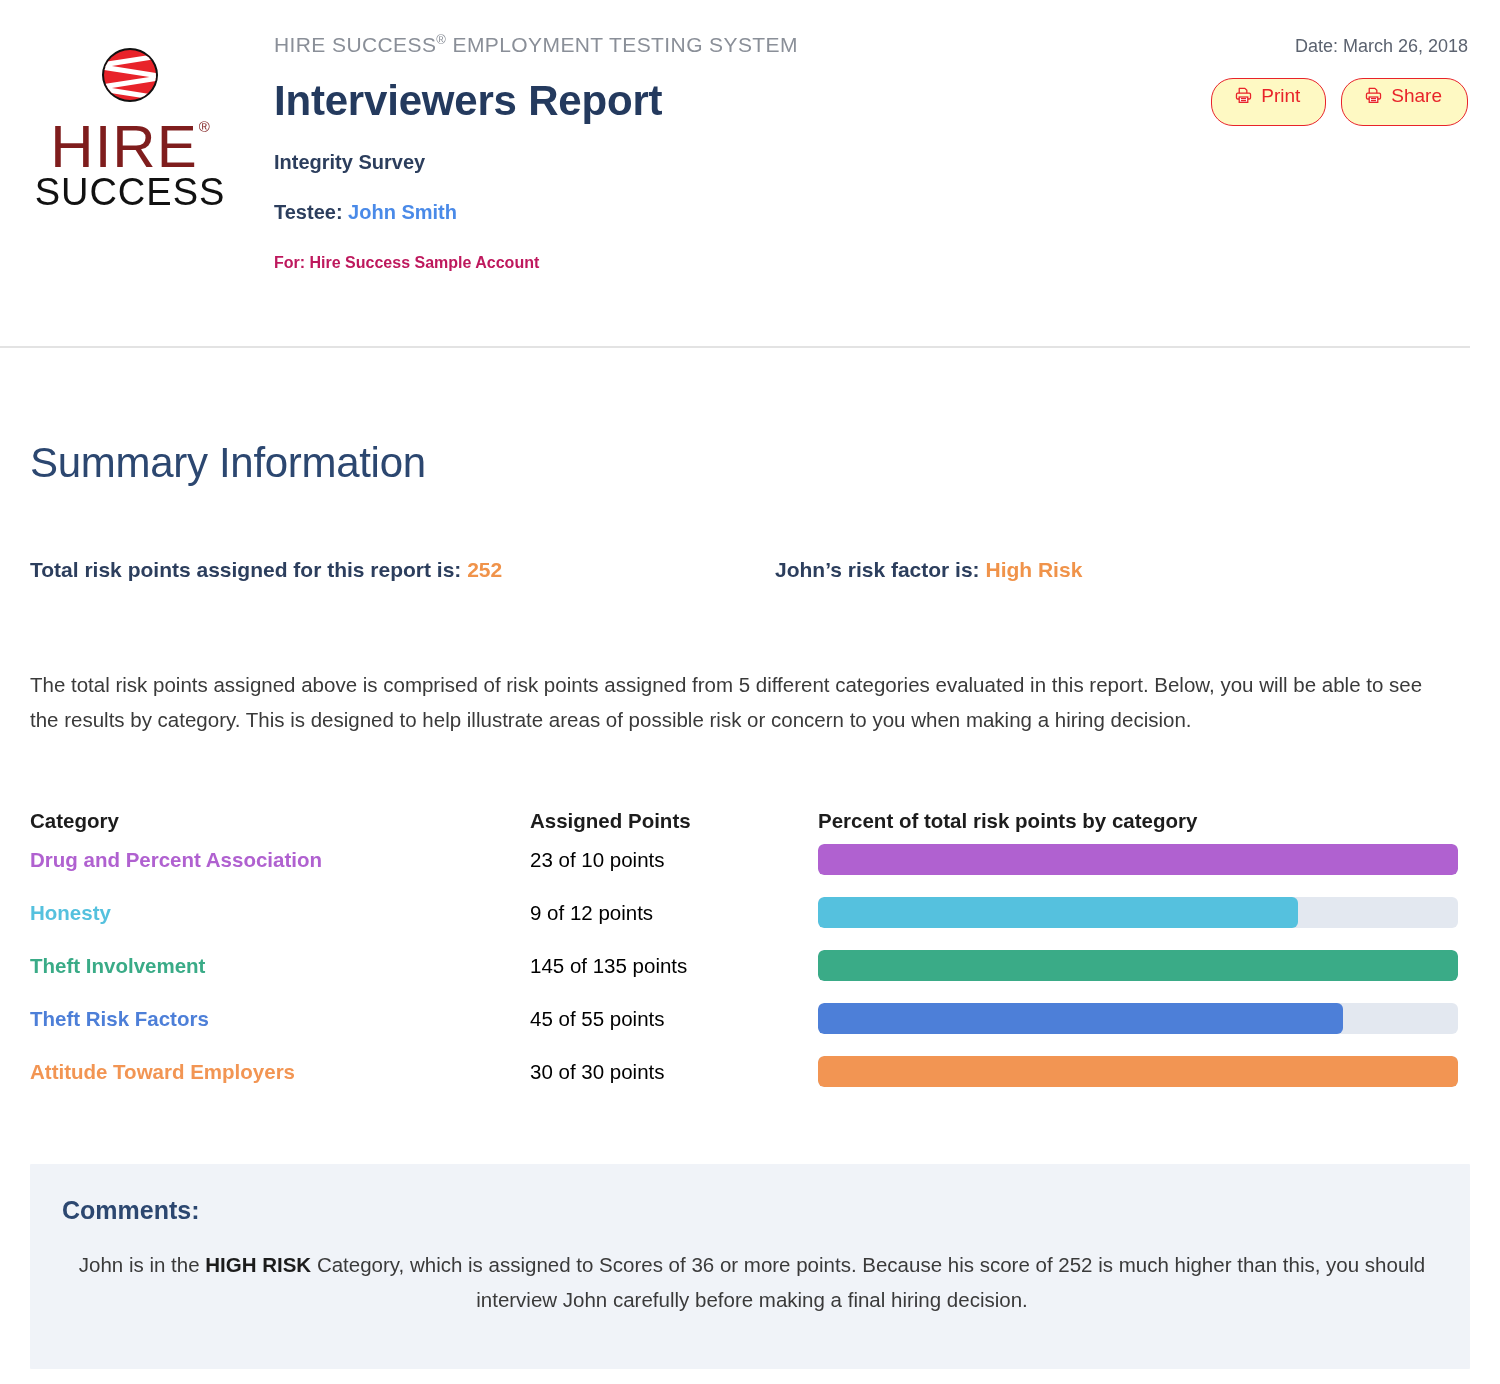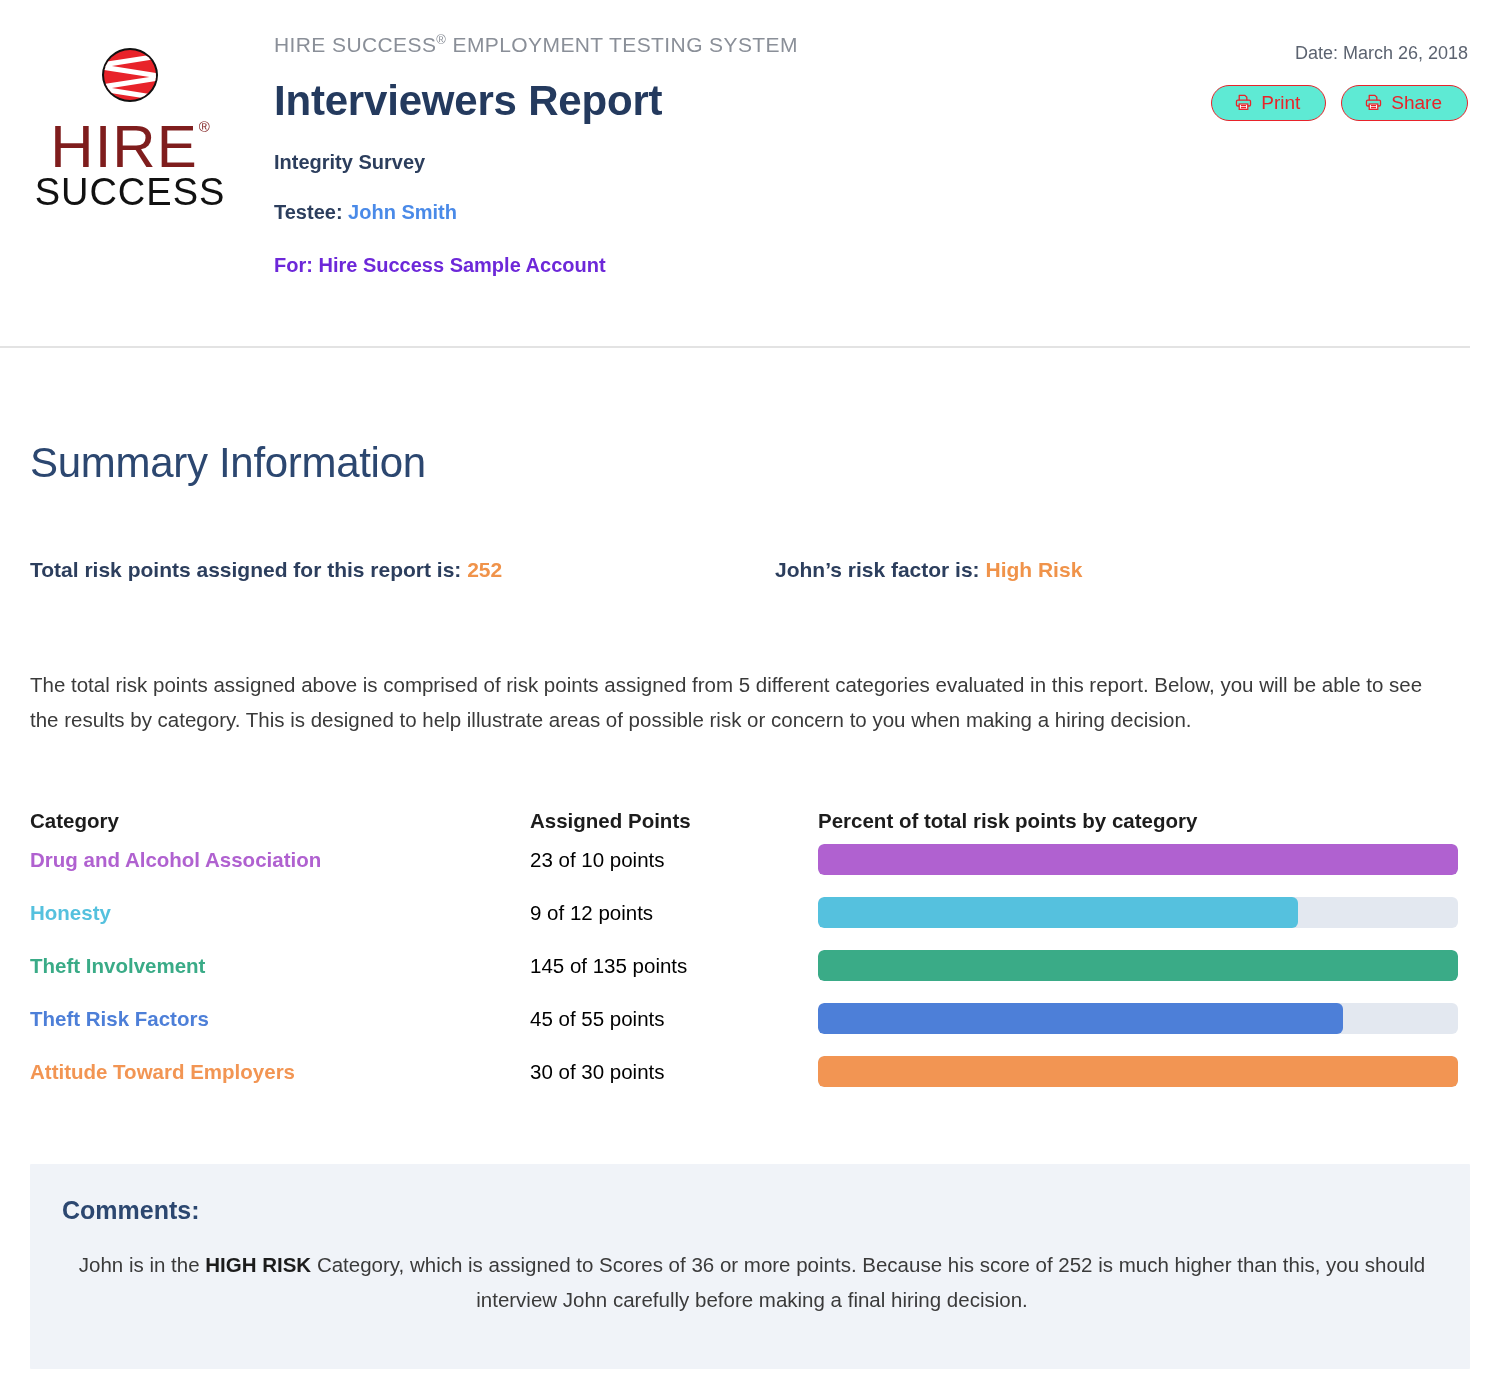--- a/index.html
+++ b/index.html
@@ -91,36 +91,36 @@
     margin-top: 26px;
   }
   .testee-line {
     font-size: 20px;
     font-weight: 700;
     color: #2c3e5d;
     margin-top: 27px;
   }
   .testee-line a { color: #4a8ae8; text-decoration: none; }
   .for-line {
-    font-size: 20px;
-    font-weight: 700;
-    color: #6d28d9;
+    font-size: 16px;
+    font-weight: 700;
+    color: #be185d;
     margin-top: 30px;
   }
 
-  .header-right { position: absolute; right: 32px; top: 43px; text-align: right; }
+  .header-right { position: absolute; right: 32px; top: 36px; text-align: right; }
   .date-line { font-size: 18px; color: #5c6370; white-space: nowrap; }
   .btn-row { margin-top: 21px; display: flex; gap: 15px; justify-content: flex-end; }
   .pill-btn {
     display: inline-flex; align-items: center; gap: 8px;
     border: 1.6px solid #e8232a;
     color: #e8232a;
-    background: #5eead4;
+    background: #fef9c3;
     border-radius: 22px;
-    padding: 7px 25px 8px 22px;
+    padding: 7px 25px 20px 22px;
     font-size: 19px;
     cursor: pointer;
     line-height: 1;
   }
   .pill-btn svg { display: block; }
 
   .divider {
     position: absolute;
     left: 0; top: 346px;
     width: 1470px; height: 1.5px;
@@ -302,21 +302,21 @@
     <p class="intro-para">The total risk points assigned above is comprised of risk points assigned from 5 different categories evaluated in this report. Below, you will be able to see the results by category. This is designed to help illustrate areas of possible risk or concern to you when making a hiring decision.</p>
 
     <div class="risk-table">
       <div class="table-head">
         <div class="col-cat">Category</div>
         <div class="col-pts">Assigned Points</div>
         <div class="col-bar">Percent of total risk points by category</div>
       </div>
       <div id="rows">
           <div class="table-row">
-            <div class="cell-cat" style="color: rgb(176, 97, 208);">Drug and Alcohol Association</div>
+            <div class="cell-cat" style="color: rgb(176, 97, 208);">Drug and Percent Association</div>
             <div class="cell-pts">23 of 10 points</div>
             <div class="cell-bar">
               <div class="bar-track" style="background: rgb(227, 232, 240);">
                 <div class="bar-fill" style="width: 100%; background: rgb(176, 97, 208);"></div>
               </div>
             </div>
           </div>
           <div class="table-row">
             <div class="cell-cat" style="color: rgb(85, 193, 222);">Honesty</div>
             <div class="cell-pts">9 of 12 points</div>

